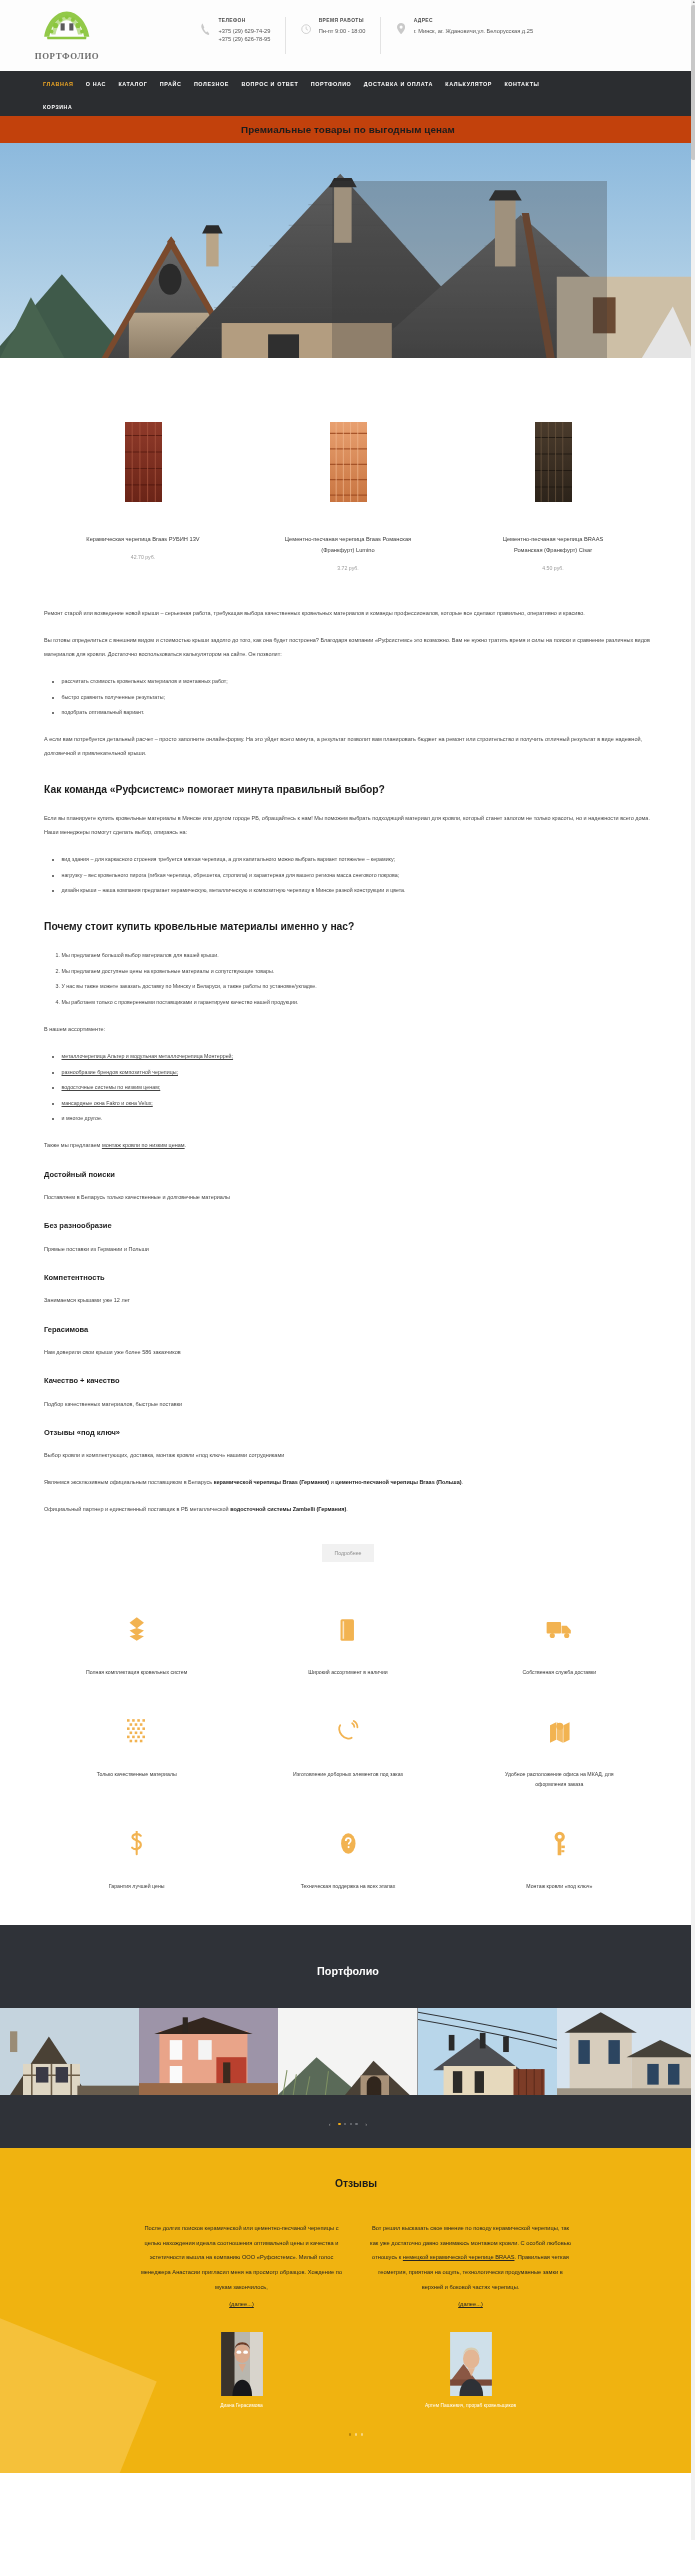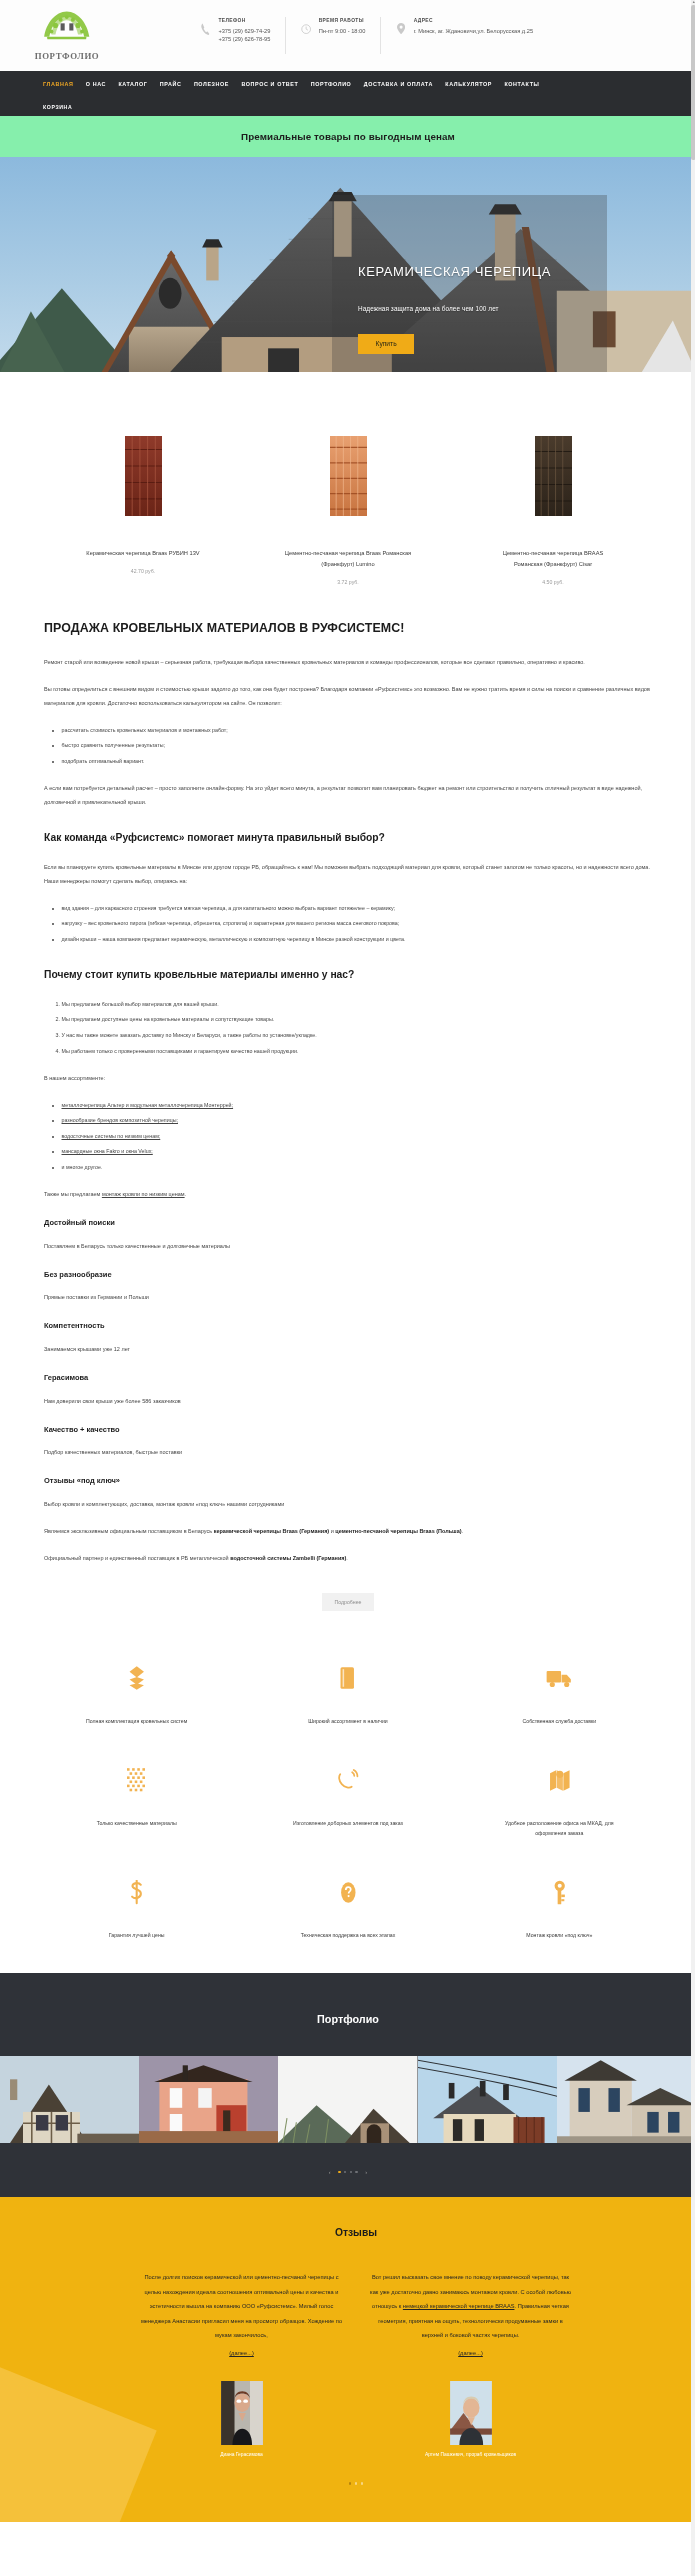--- a/index.html
+++ b/index.html
@@ -118,22 +118,22 @@
     color:#ffffff;
     font-size:5.2px;
     font-weight:700;
     letter-spacing:0.6px;
     text-transform:uppercase;
     text-decoration:none;
   }
 
   
   .subtitle-bar {
-    background:#86efac;
-    height:41px;
+    background:#c2410c;
+    height:27px;
     display:flex;
     align-items:center;
     justify-content:center;
   }
   .subtitle-bar h2 {
     margin:0;
     font-size:9.8px;
     font-weight:700;
     color:#1d1d1d;
     letter-spacing:0.1px;
@@ -574,25 +574,20 @@
         <rect x="400" y="175" width="24" height="65" fill="#b9a588"></rect>
         <polygon points="392,176 432,176 424,160 400,160" fill="#2a2a2a"></polygon>
 
         <rect x="430" y="350" width="330" height="68" fill="#b39d80"></rect>
         <rect x="520" y="372" width="60" height="46" fill="#2f2f2f"></rect>
 
         <polygon points="1245,418 1305,318 1350,418" fill="#e5e5e5"></polygon>
       </svg>
     </div>
     <div class="hero-overlay"></div>
-    <div class="hero-caption">
-      <h1>КЕРАМИЧЕСКАЯ ЧЕРЕПИЦА</h1>
-      <p>Надежная защита дома на более чем 100 лет</p>
-      <button class="hero-btn">Купить</button>
-    </div>
   </section>
 
   <section class="products">
 
     <div class="product">
       <div class="product-thumb">
         <div class="tile-swatch" style="background:linear-gradient(#8f3a2a,#6a2417);">
           <svg width="37" height="80" viewBox="0 0 72 155">
             <g stroke="#53190f" stroke-width="2" fill="none" opacity=".8">
               <line x1="0" y1="26" x2="72" y2="26"></line>
@@ -656,21 +651,20 @@
           </svg>
         </div>
       </div>
       <p class="product-name">Цементно-песчаная черепица BRAAS Романская (Франкфурт) Cisar</p>
       <div class="product-price">4.50 руб.</div>
     </div>
 
   </section>
 
   <section class="container article">
-    <h1>ПРОДАЖА КРОВЕЛЬНЫХ МАТЕРИАЛОВ В РУФСИСТЕМС!</h1>
     <p>Ремонт старой или возведение новой крыши – серьезная работа, требующая выбора качественных кровельных материалов и команды профессионалов, которые все сделают правильно, оперативно и красиво.</p>
     <p>Вы готовы определиться с внешним видом и стоимостью крыши задолго до того, как она будет построена? Благодаря компании «Руфсистемс» это возможно. Вам не нужно тратить время и силы на поиски и сравнение различных видов материалов для кровли. Достаточно воспользоваться калькулятором на сайте. Он позволит:</p>
     <ul>
       <li>рассчитать стоимость кровельных материалов и монтажных работ;</li>
       <li>быстро сравнить полученные результаты;</li>
       <li>подобрать оптимальный вариант.</li>
     </ul>
     <p>А если вам потребуется детальный расчет – просто заполните онлайн-форму. На это уйдет всего минута, а результат позволит вам планировать бюджет на ремонт или строительство и получить отличный результат в виде надежной, долговечной и привлекательной крыши.</p>
 
     <h2>Как команда «Руфсистемс» помогает минута правильный выбор?</h2>

